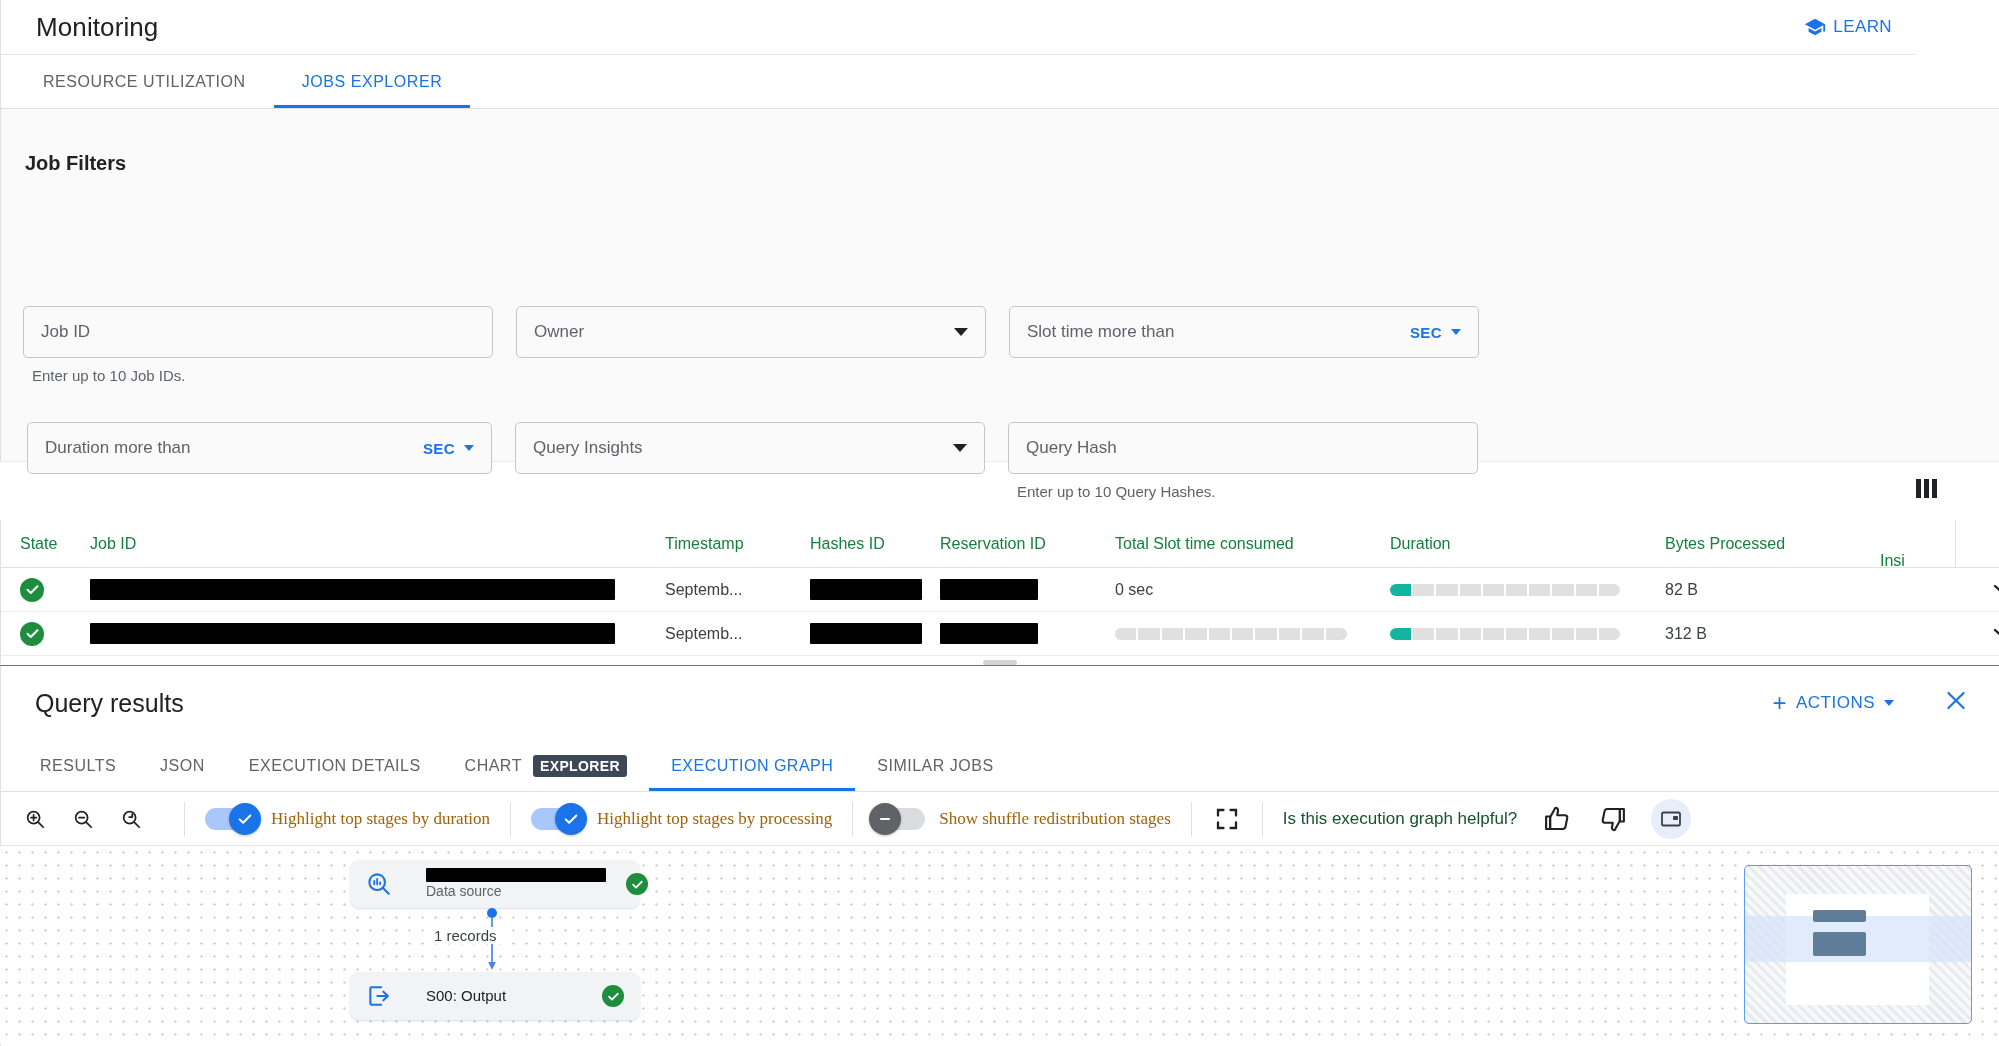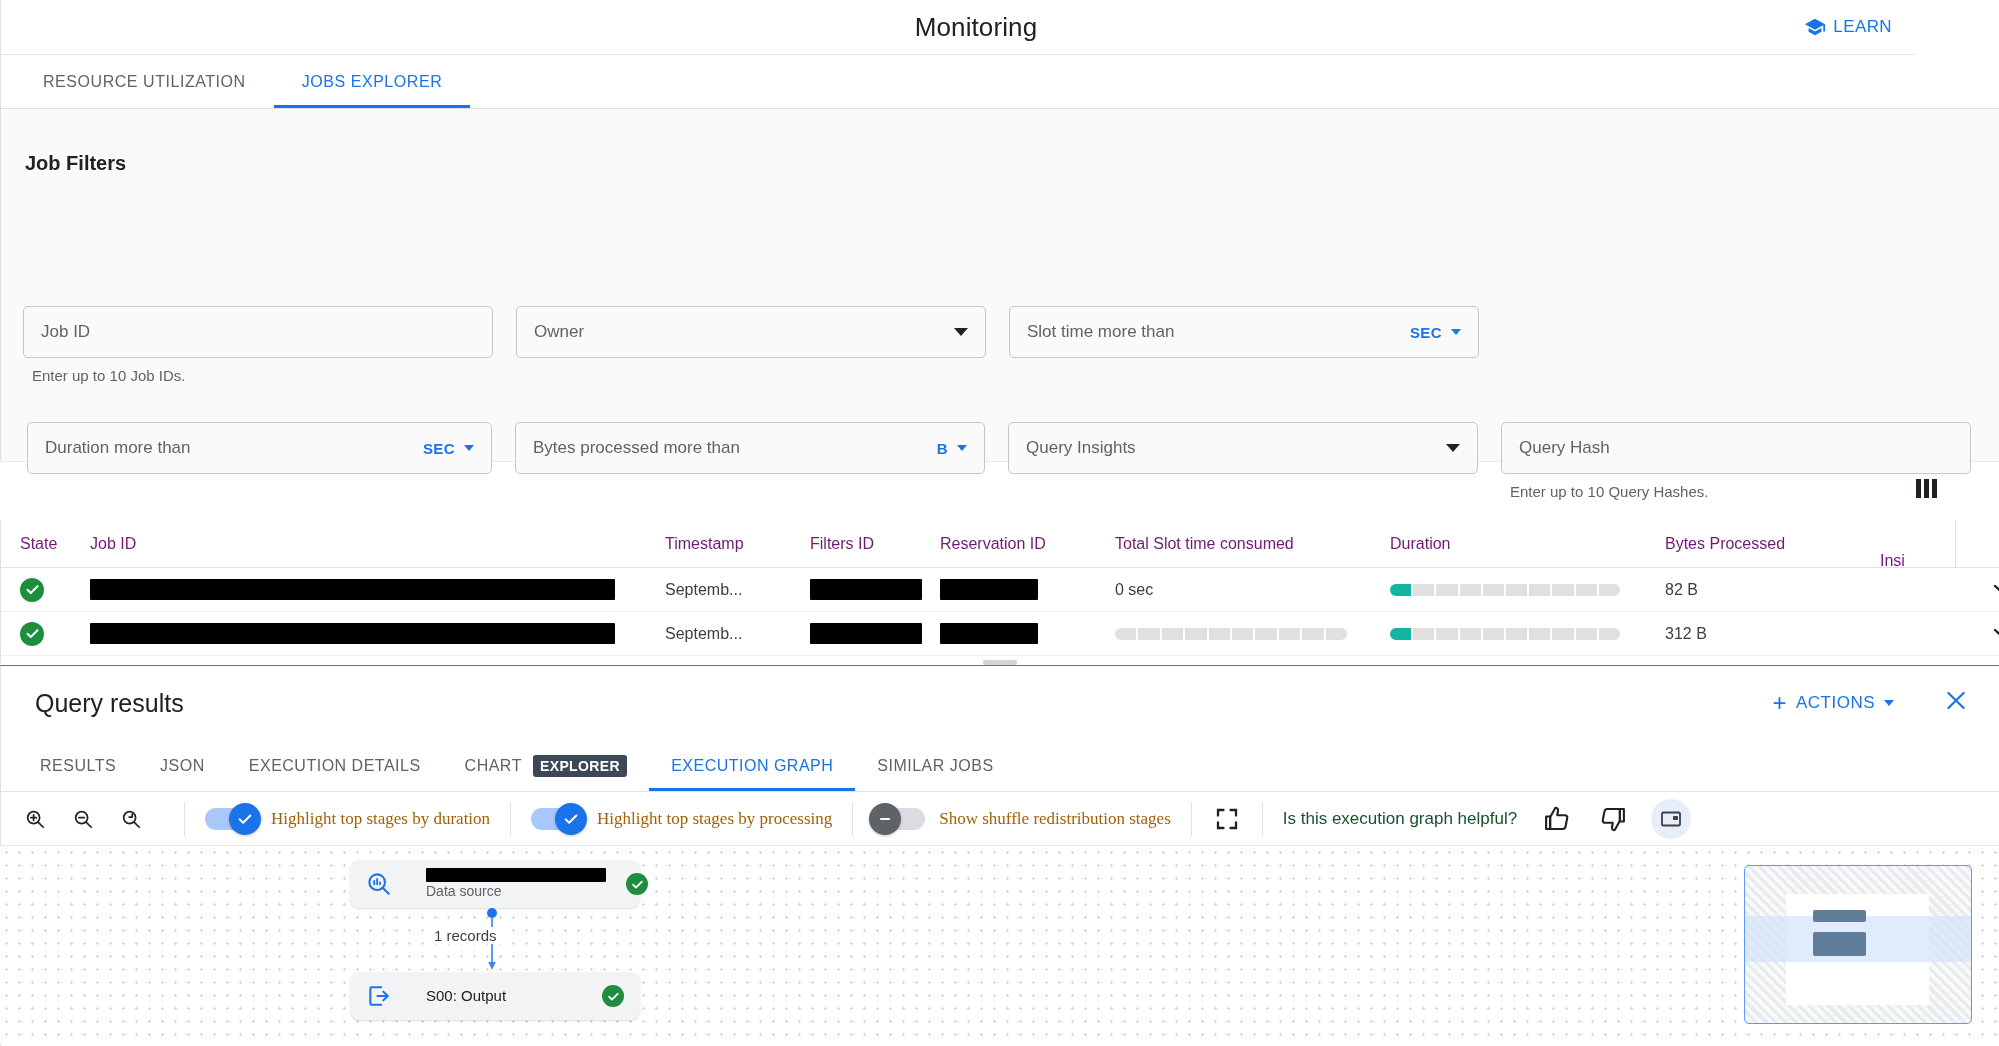--- a/index.html
+++ b/index.html
@@ -9,21 +9,21 @@
     font-family: "Liberation Sans", sans-serif;
     overflow: hidden;
     color: #202124;
   }
   #app { position: relative; width: 1999px; height: 1046px; background:#fff; }
 
   
   .topbar {
     position: absolute; left: 0; top: 0; width: 1916px; height: 55px;
     background: #fff; border-bottom: 1px solid #e4e6e8;
-    display: flex; align-items: center; justify-content: center;
+    display: flex; align-items: center;
   }
   .topbar .railline { position:absolute; left:0; top:0; bottom:0; width:1px; background:#e0e0e0;}
   .page-title {
     margin-left: 36px; font-size: 26px; font-weight: 400; color: #202124; letter-spacing:0.1px;
   }
   .learn-btn {
     position: absolute; right: 24px; top: 50%; transform: translateY(-50%);
     display: flex; align-items: center; gap: 7px;
     color: #1a73e8; font-size: 17px; font-weight: 500; letter-spacing: .4px;
     cursor: pointer; background: transparent; border: 0;
@@ -94,21 +94,21 @@
   }
 
   
   .jobs-table {
     position: absolute; left: 0; top: 520px; width: 1999px; height: 144px;
     background: #fff; overflow: hidden;
   }
   .jobs-table .railline { position:absolute; left:0; top:0; bottom:0; width:1px; background:#e0e0e0;}
   .thead {
     display: flex; align-items: center; height: 48px;
-    border-bottom: 1px solid #e0e0e0; font-size: 16px; color: #701a75;
+    border-bottom: 1px solid #e0e0e0; font-size: 16px; color: #15803d;
     padding-left: 20px;
   }
   .trow {
     display: flex; align-items: center; height: 44px;
     border-bottom: 1px solid #eceff1; font-size: 16px; color: #3c4043;
     padding-left: 20px;
   }
   .col-state { width: 70px; flex: none; }
   .col-jobid { width: 575px; flex: none; }
   .col-ts { width: 145px; flex: none; }
@@ -296,27 +296,20 @@
     </div>
 
     <div class="filter-row r2">
       <div class="filter-cell c0">
         <div class="field">
           <span class="ph">Duration more than</span>
           <span class="suffix">SEC</span>
           <span class="caret-blue"></span>
         </div>
       </div>
-      <div class="filter-cell c1">
-        <div class="field">
-          <span class="ph">Bytes processed more than</span>
-          <span class="suffix">B</span>
-          <span class="caret-blue"></span>
-        </div>
-      </div>
       <div class="filter-cell c2">
         <div class="field select">
           <span class="ph">Query Insights</span>
           <span class="caret-dark"></span>
         </div>
       </div>
       <div class="filter-cell c3">
         <div class="field">
           <span class="ph">Query Hash</span>
         </div>
@@ -333,21 +326,21 @@
     </svg>
   </div>
 
   <div class="jobs-table">
     <div class="railline"></div>
 
     <div class="thead">
       <div class="col-state">State</div>
       <div class="col-jobid">Job ID</div>
       <div class="col-ts">Timestamp</div>
-      <div class="col-proj">Filters ID</div>
+      <div class="col-proj">Hashes ID</div>
       <div class="col-res">Reservation ID</div>
       <div class="col-slot">Total Slot time consumed</div>
       <div class="col-dur">Duration</div>
       <div class="col-bytes">Bytes Processed</div>
       <div class="col-ins">Insi</div>
       <div class="col-exp"></div>
     </div>
 
     <div class="trow">
       <div class="col-state">

